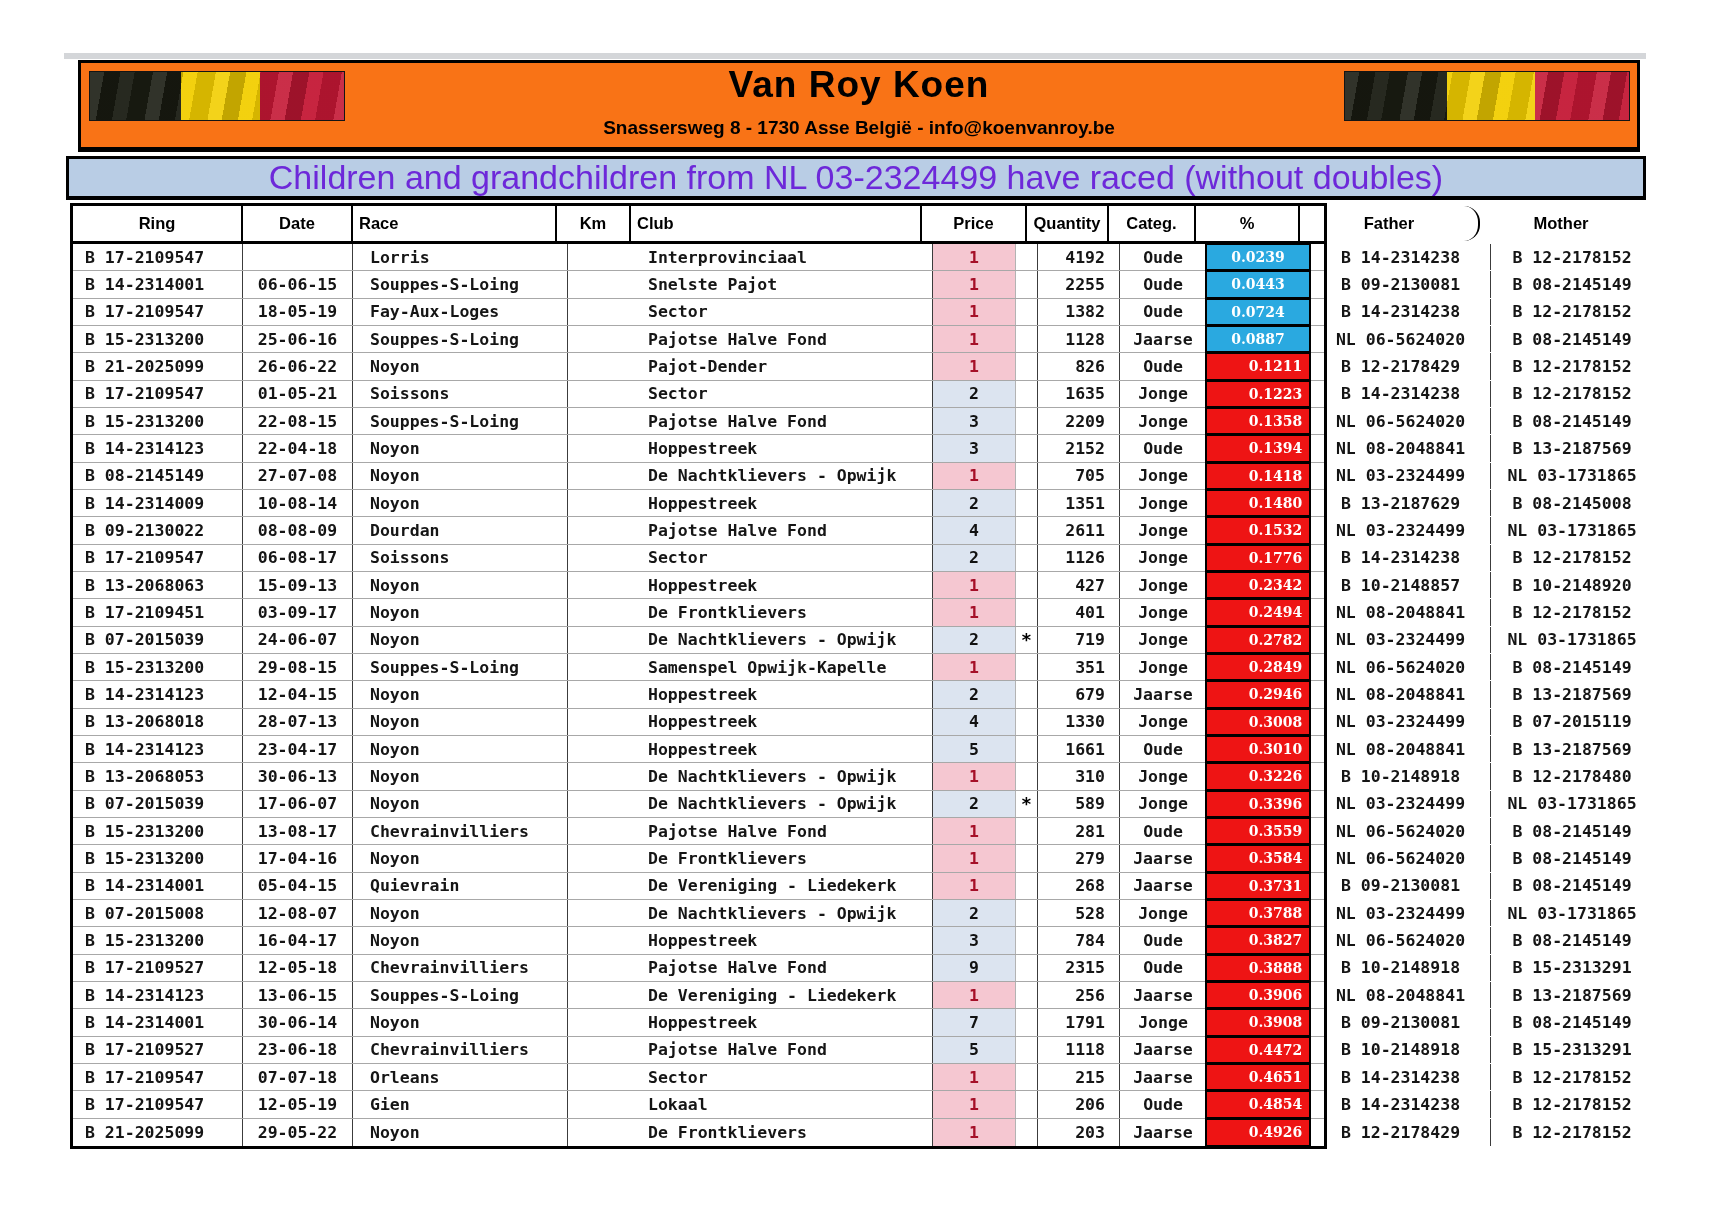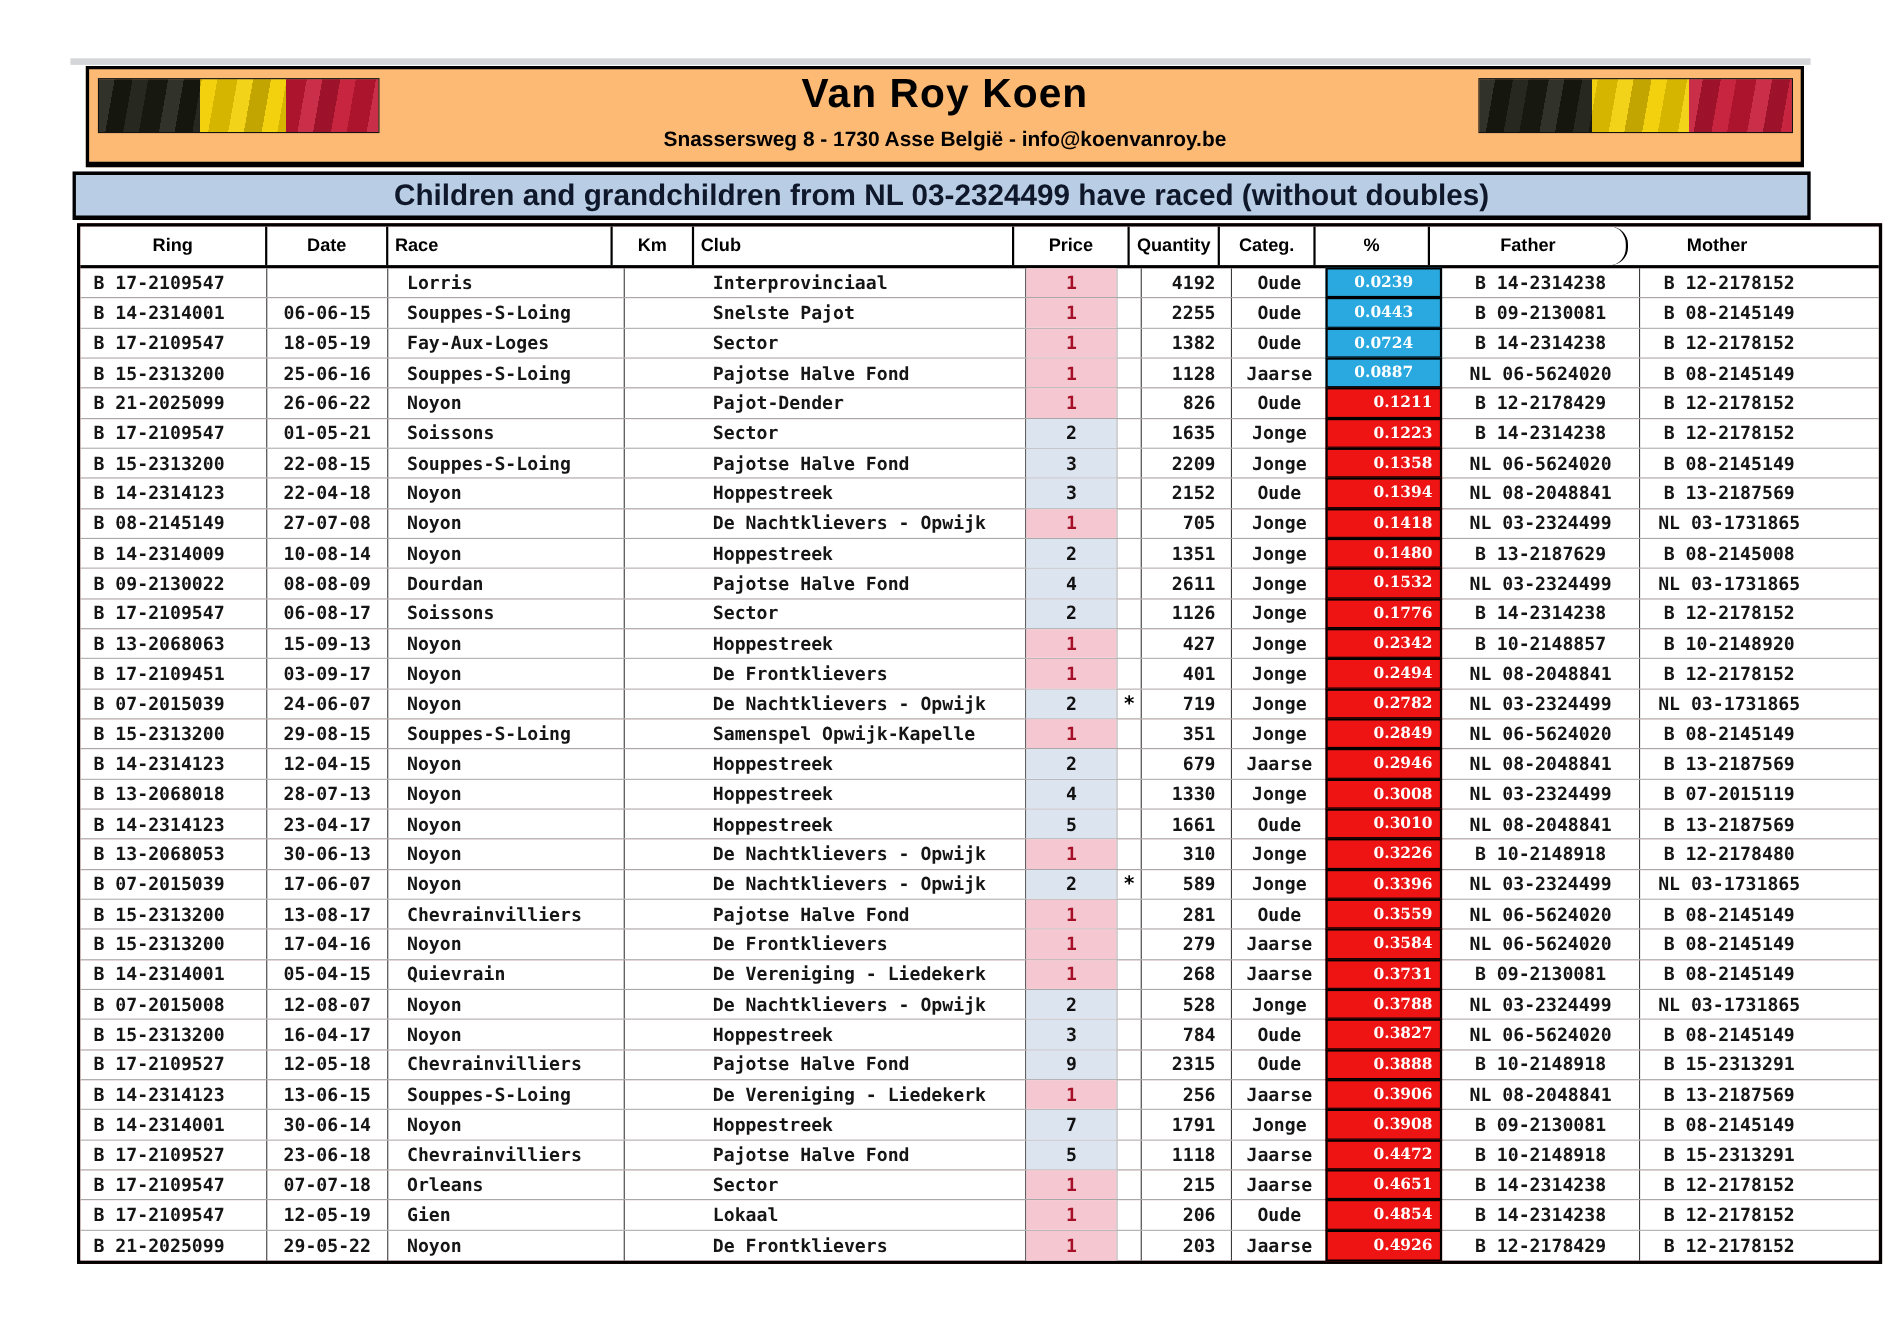--- a/index.html
+++ b/index.html
@@ -6,21 +6,21 @@
   html,body { background:#ffffff; }
   body { width:1720px; height:1216px; position:relative; font-family:"Liberation Sans", sans-serif; }
 
   .page { position:absolute; inset:0; background:#fff; }
 
   .top-strip { position:absolute; left:64px; top:53px; width:1582px; height:6px; background:#d4d6d9; }
 
   
   .header-frame {
     position:absolute; left:78px; top:60px; width:1562px; height:92px;
-    background:#fdba74; border:3px solid #000; border-bottom:5px solid #000;
+    background:#f97316; border:3px solid #000; border-bottom:5px solid #000;
   }
   .flag {
     position:absolute; top:8px; height:50px; border:1px solid #141414;
     background:
       repeating-linear-gradient(100deg,
         rgba(255,255,255,0.10) 0 14px, rgba(0,0,0,0.20) 14px 30px,
         rgba(255,255,255,0.06) 30px 44px, rgba(0,0,0,0.12) 44px 62px),
       linear-gradient(90deg,
         var(--flag-black) 0 36%, var(--flag-yellow) 36% 67%, var(--flag-red) 67% 100%);
   }
@@ -33,27 +33,27 @@
   .address-line {
     position:absolute; left:0; right:0; top:54px; text-align:center;
     font-size:19px; font-weight:bold; color:#000;
   }
 
   
   .section-banner {
     position:absolute; left:66px; top:156px; width:1580px; height:44px;
     background:var(--banner-bg); border:3px solid #000; border-bottom:4px solid #000;
     display:flex; align-items:center; justify-content:center;
-    font-size:27px; font-weight:bold; color:#0f172a;
+    font-size:34px; font-weight:normal; color:#6d28d9;
   }
 
   
   .results-table {
-    position:absolute; left:70px; top:203px; width:1641px;
-    border:3px solid #000; background:#7f1d1d;
+    position:absolute; left:70px; top:203px; width:1257px;
+    border:3px solid #000; background:#8b5cf6;
   }
   .thead { display:flex; height:38px; border-bottom:3px solid #000; background:#fff; }
   .hcell {
     display:flex; align-items:center; justify-content:center;
     font-size:16.5px; font-weight:bold; color:#000;
     border-right:2.5px solid #000; overflow:hidden; white-space:nowrap;
   }
   .thead > .hcell:last-child { border-right:none; }
   .h-race, .h-club { justify-content:flex-start; padding-left:6px; }
 

